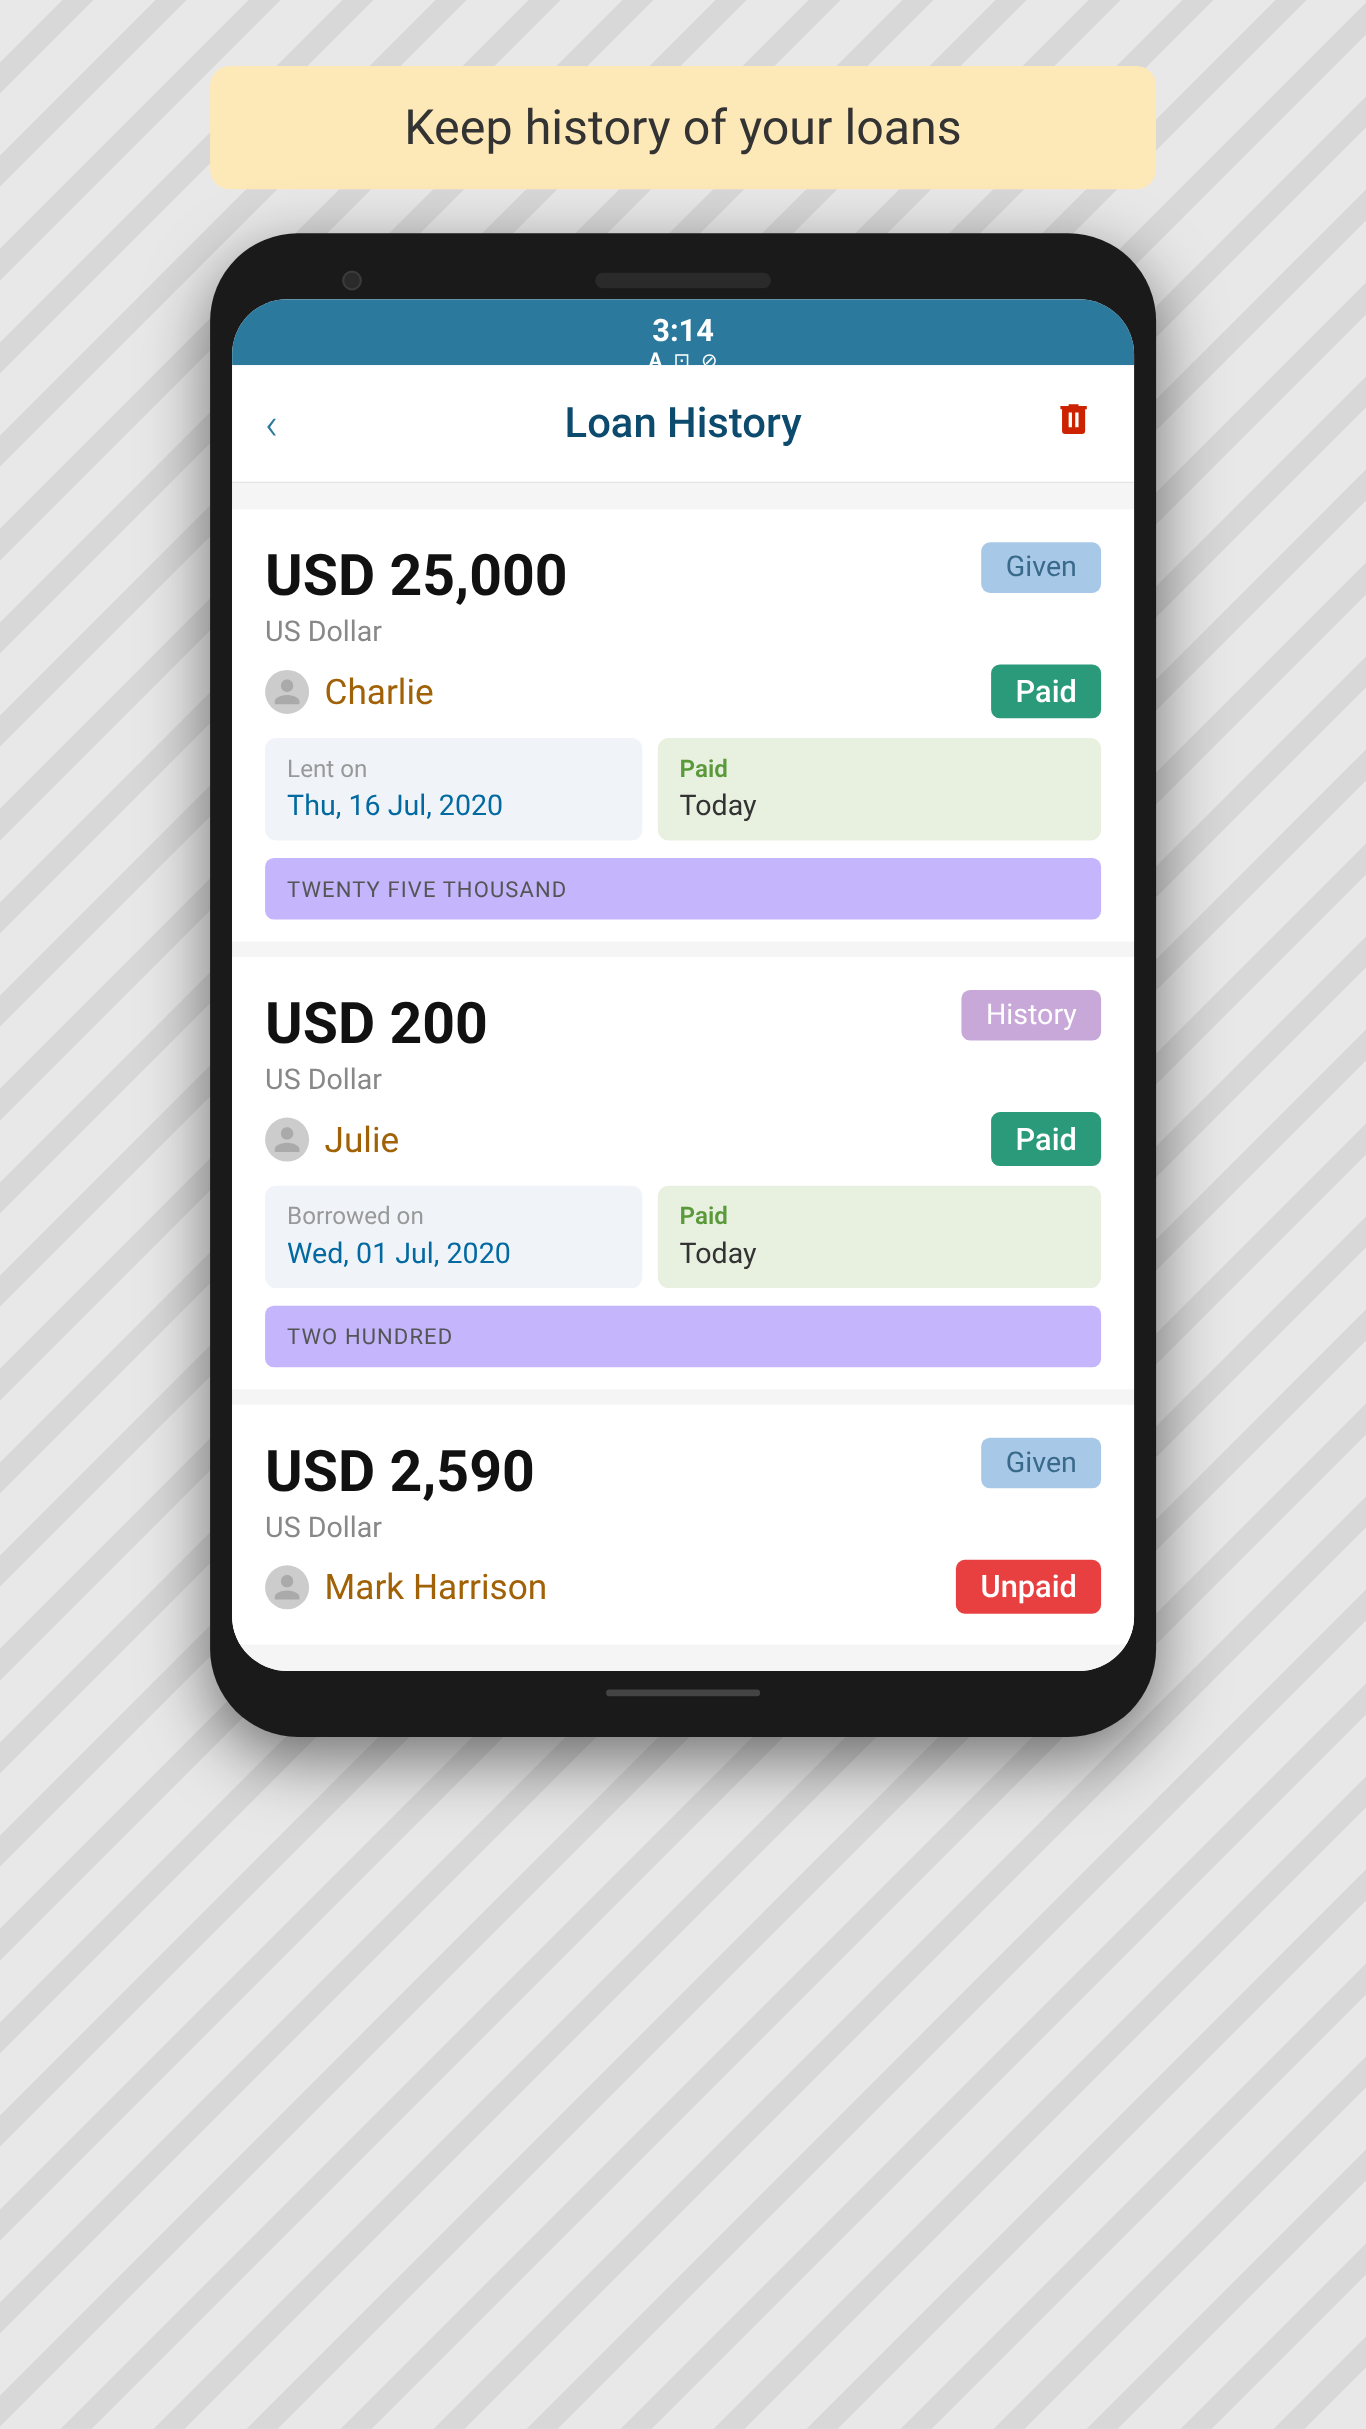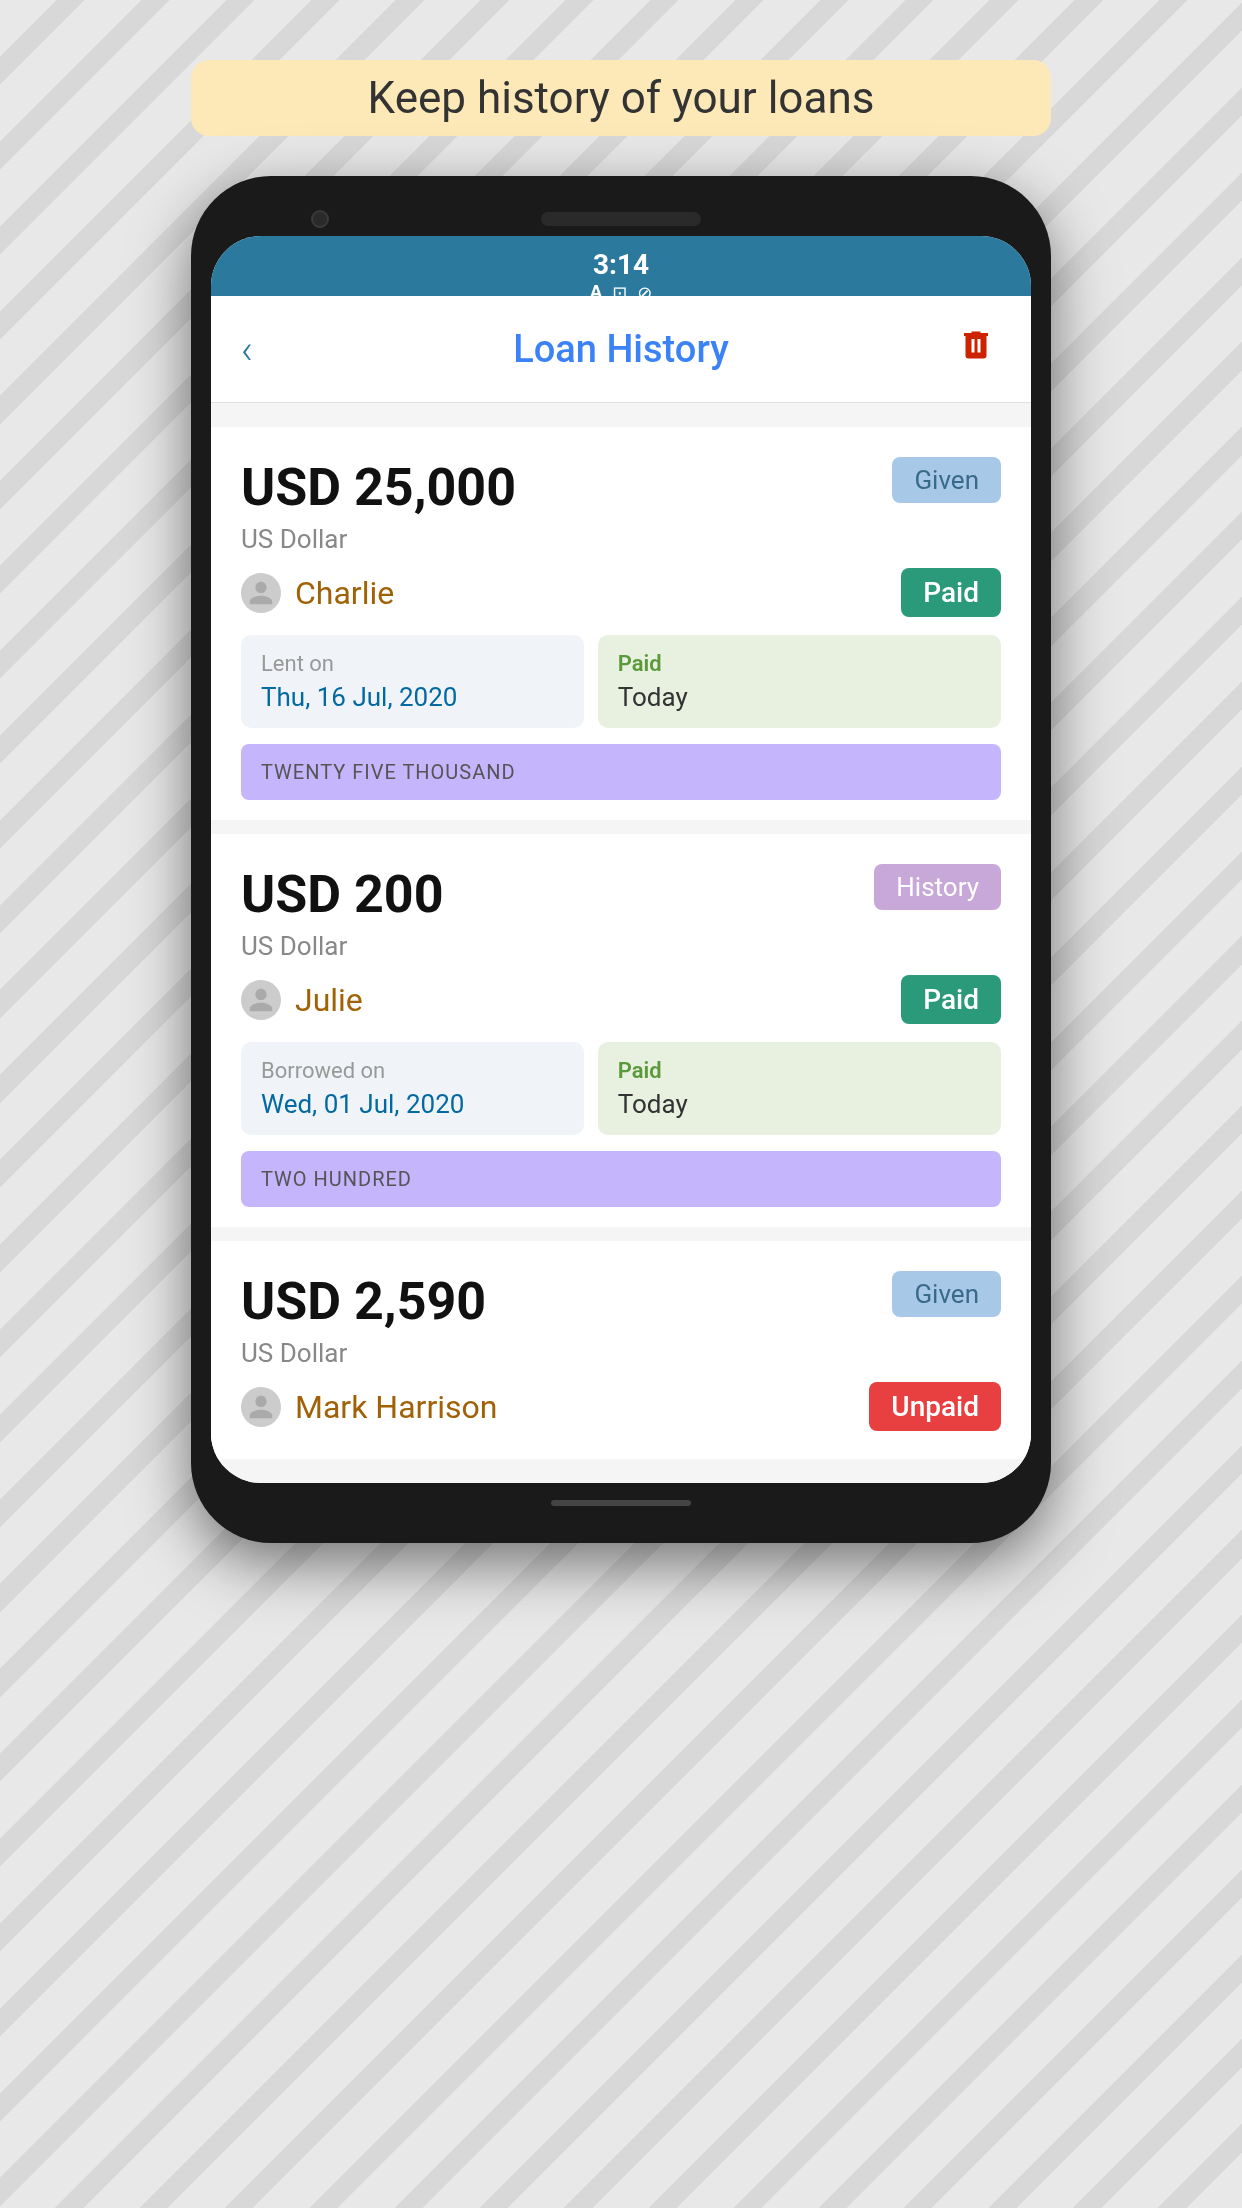--- a/index.html
+++ b/index.html
@@ -20,21 +20,21 @@
       align-items: center;
       justify-content: flex-start;
       font-family: 'Roboto', Arial, sans-serif;
       overflow: hidden;
     }
 
     .promo-banner {
       margin-top: 60px;
       background-color: #fde9b8;
       border-radius: 18px;
-      padding: 12px 60px;
+      padding: 30px 60px;
       width: 860px;
       text-align: center;
       margin-bottom: 40px;
     }
 
     .promo-banner-text {
       font-size: 44px;
       color: #333;
       font-weight: 400;
     }
@@ -131,21 +131,21 @@
       color: #2b7a9e;
       font-size: 40px;
       font-weight: 300;
       cursor: pointer;
       width: 50px;
     }
 
     .app-header-title {
       font-size: 38px;
       font-weight: 500;
-      color: #3b82f6;
+      color: #0c4a6e;
     }
 
     .trash-button {
       width: 50px;
       height: 50px;
       display: flex;
       align-items: center;
       justify-content: center;
     }
 

